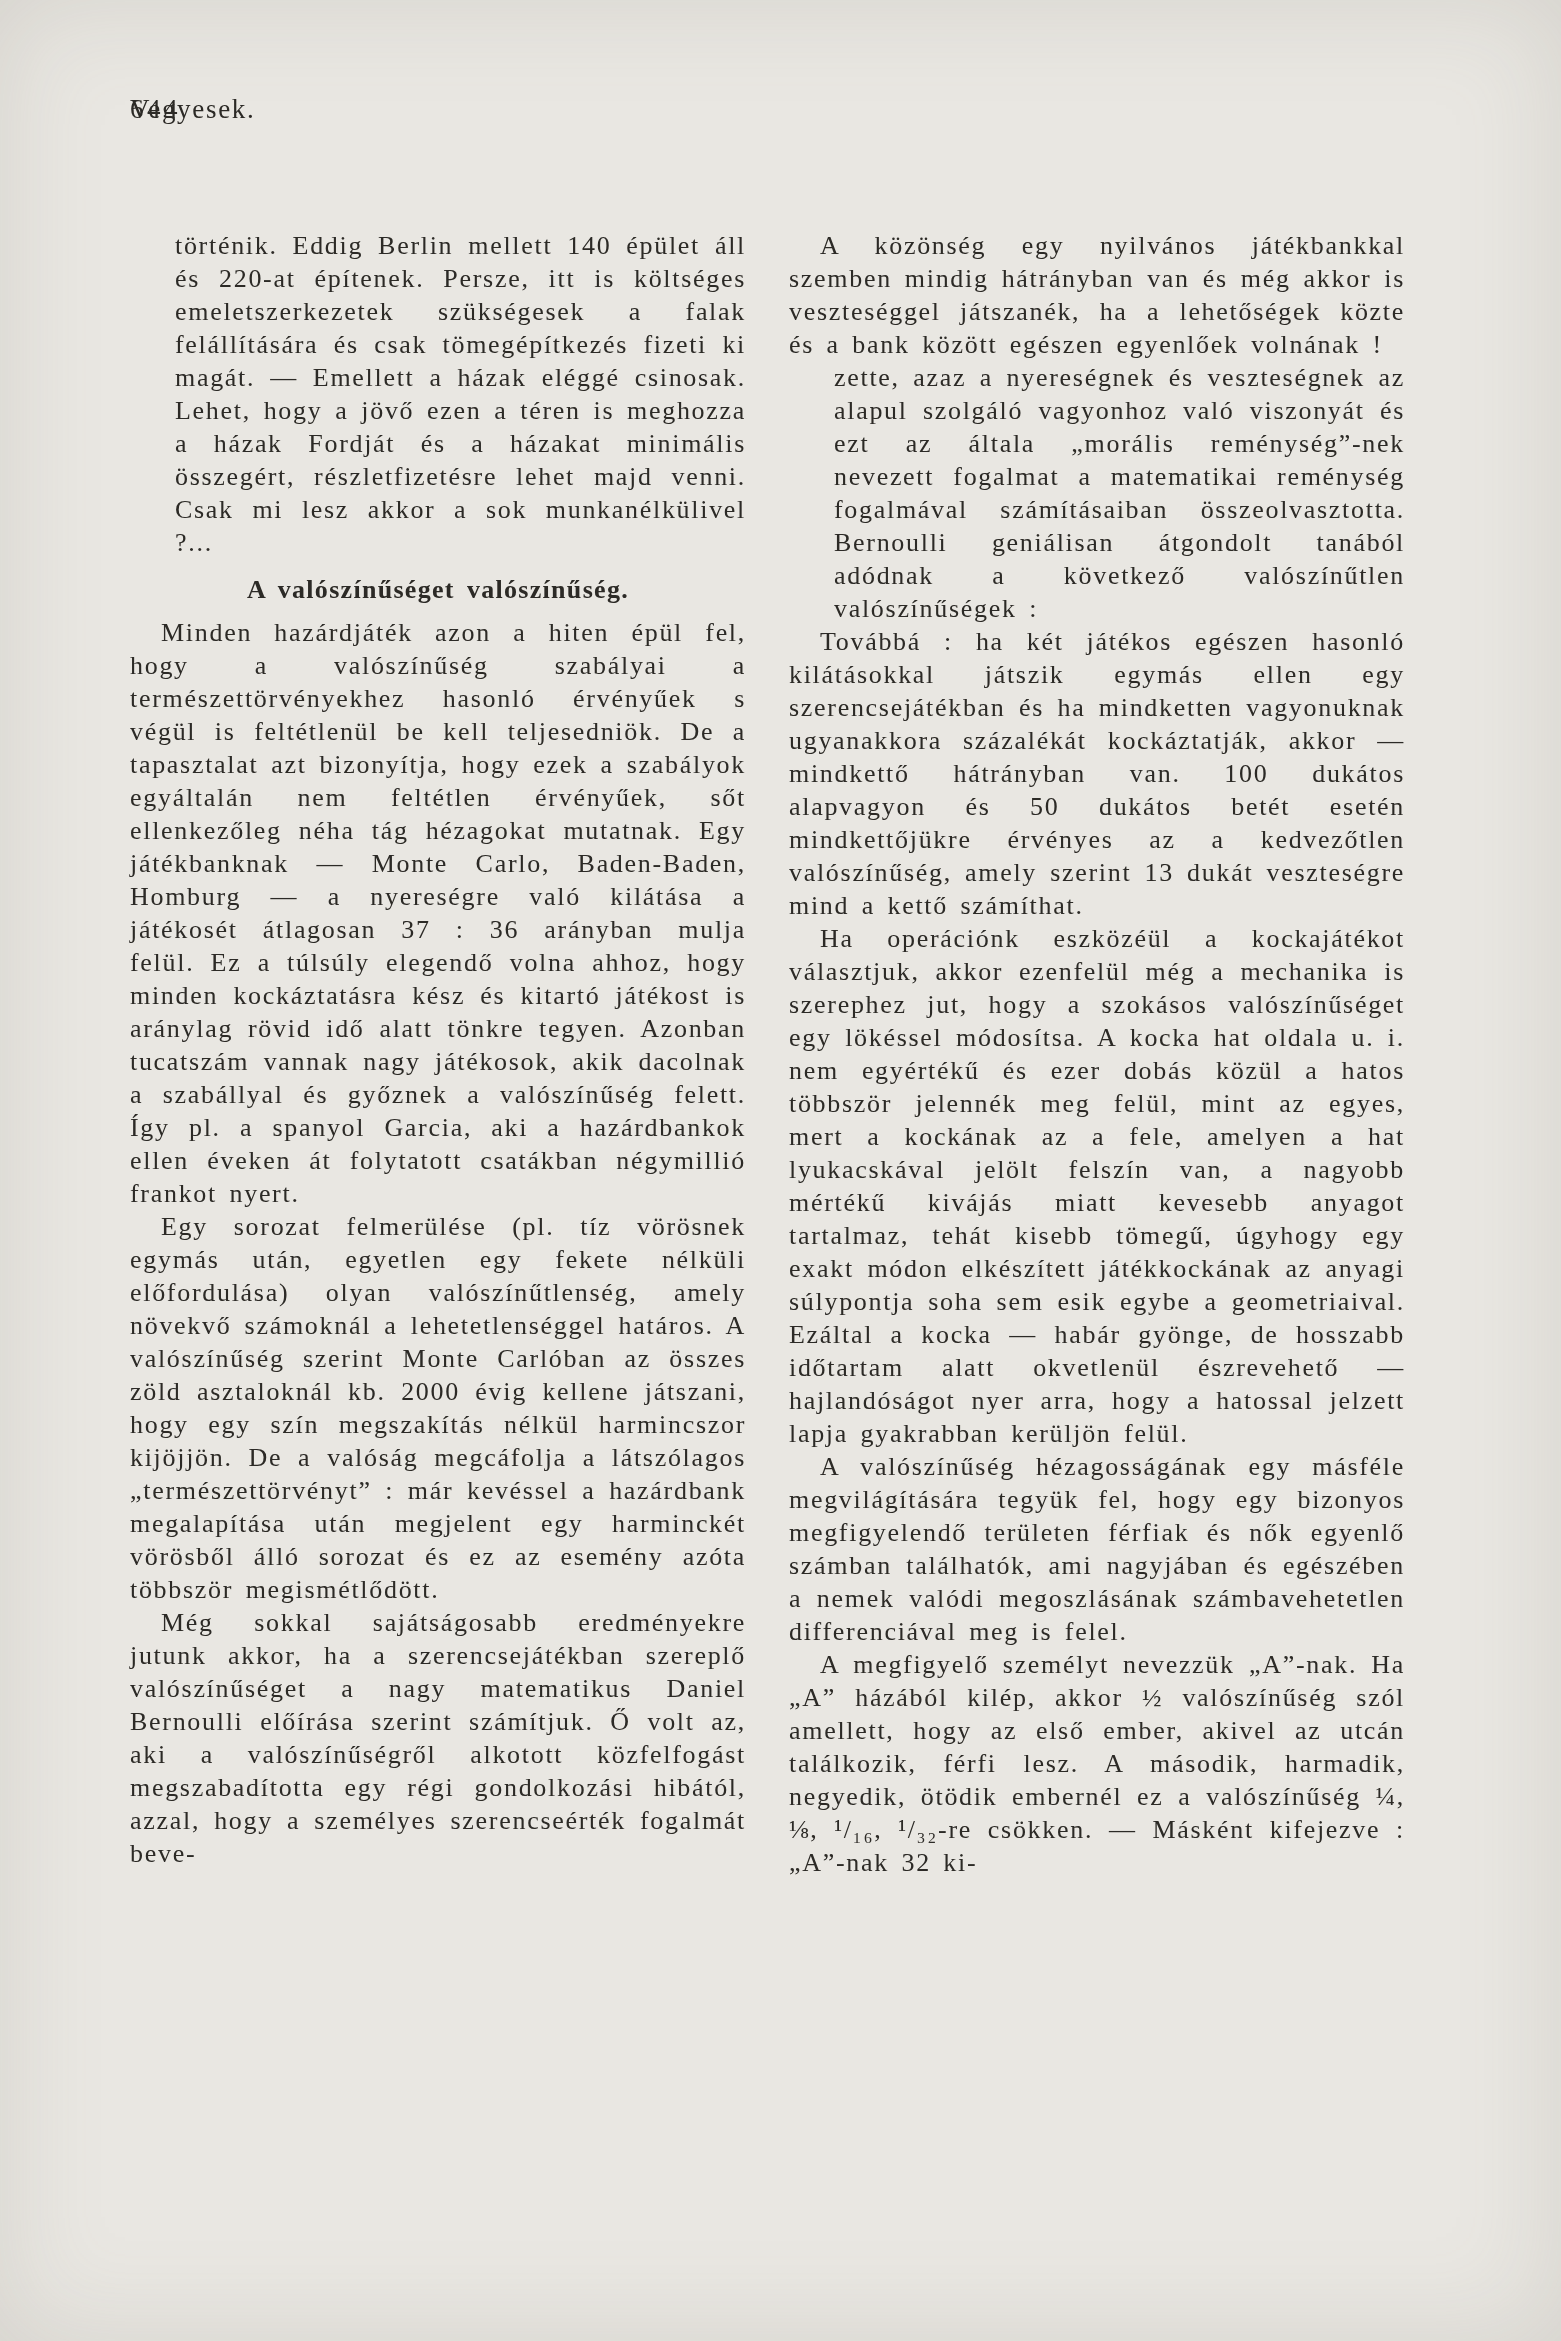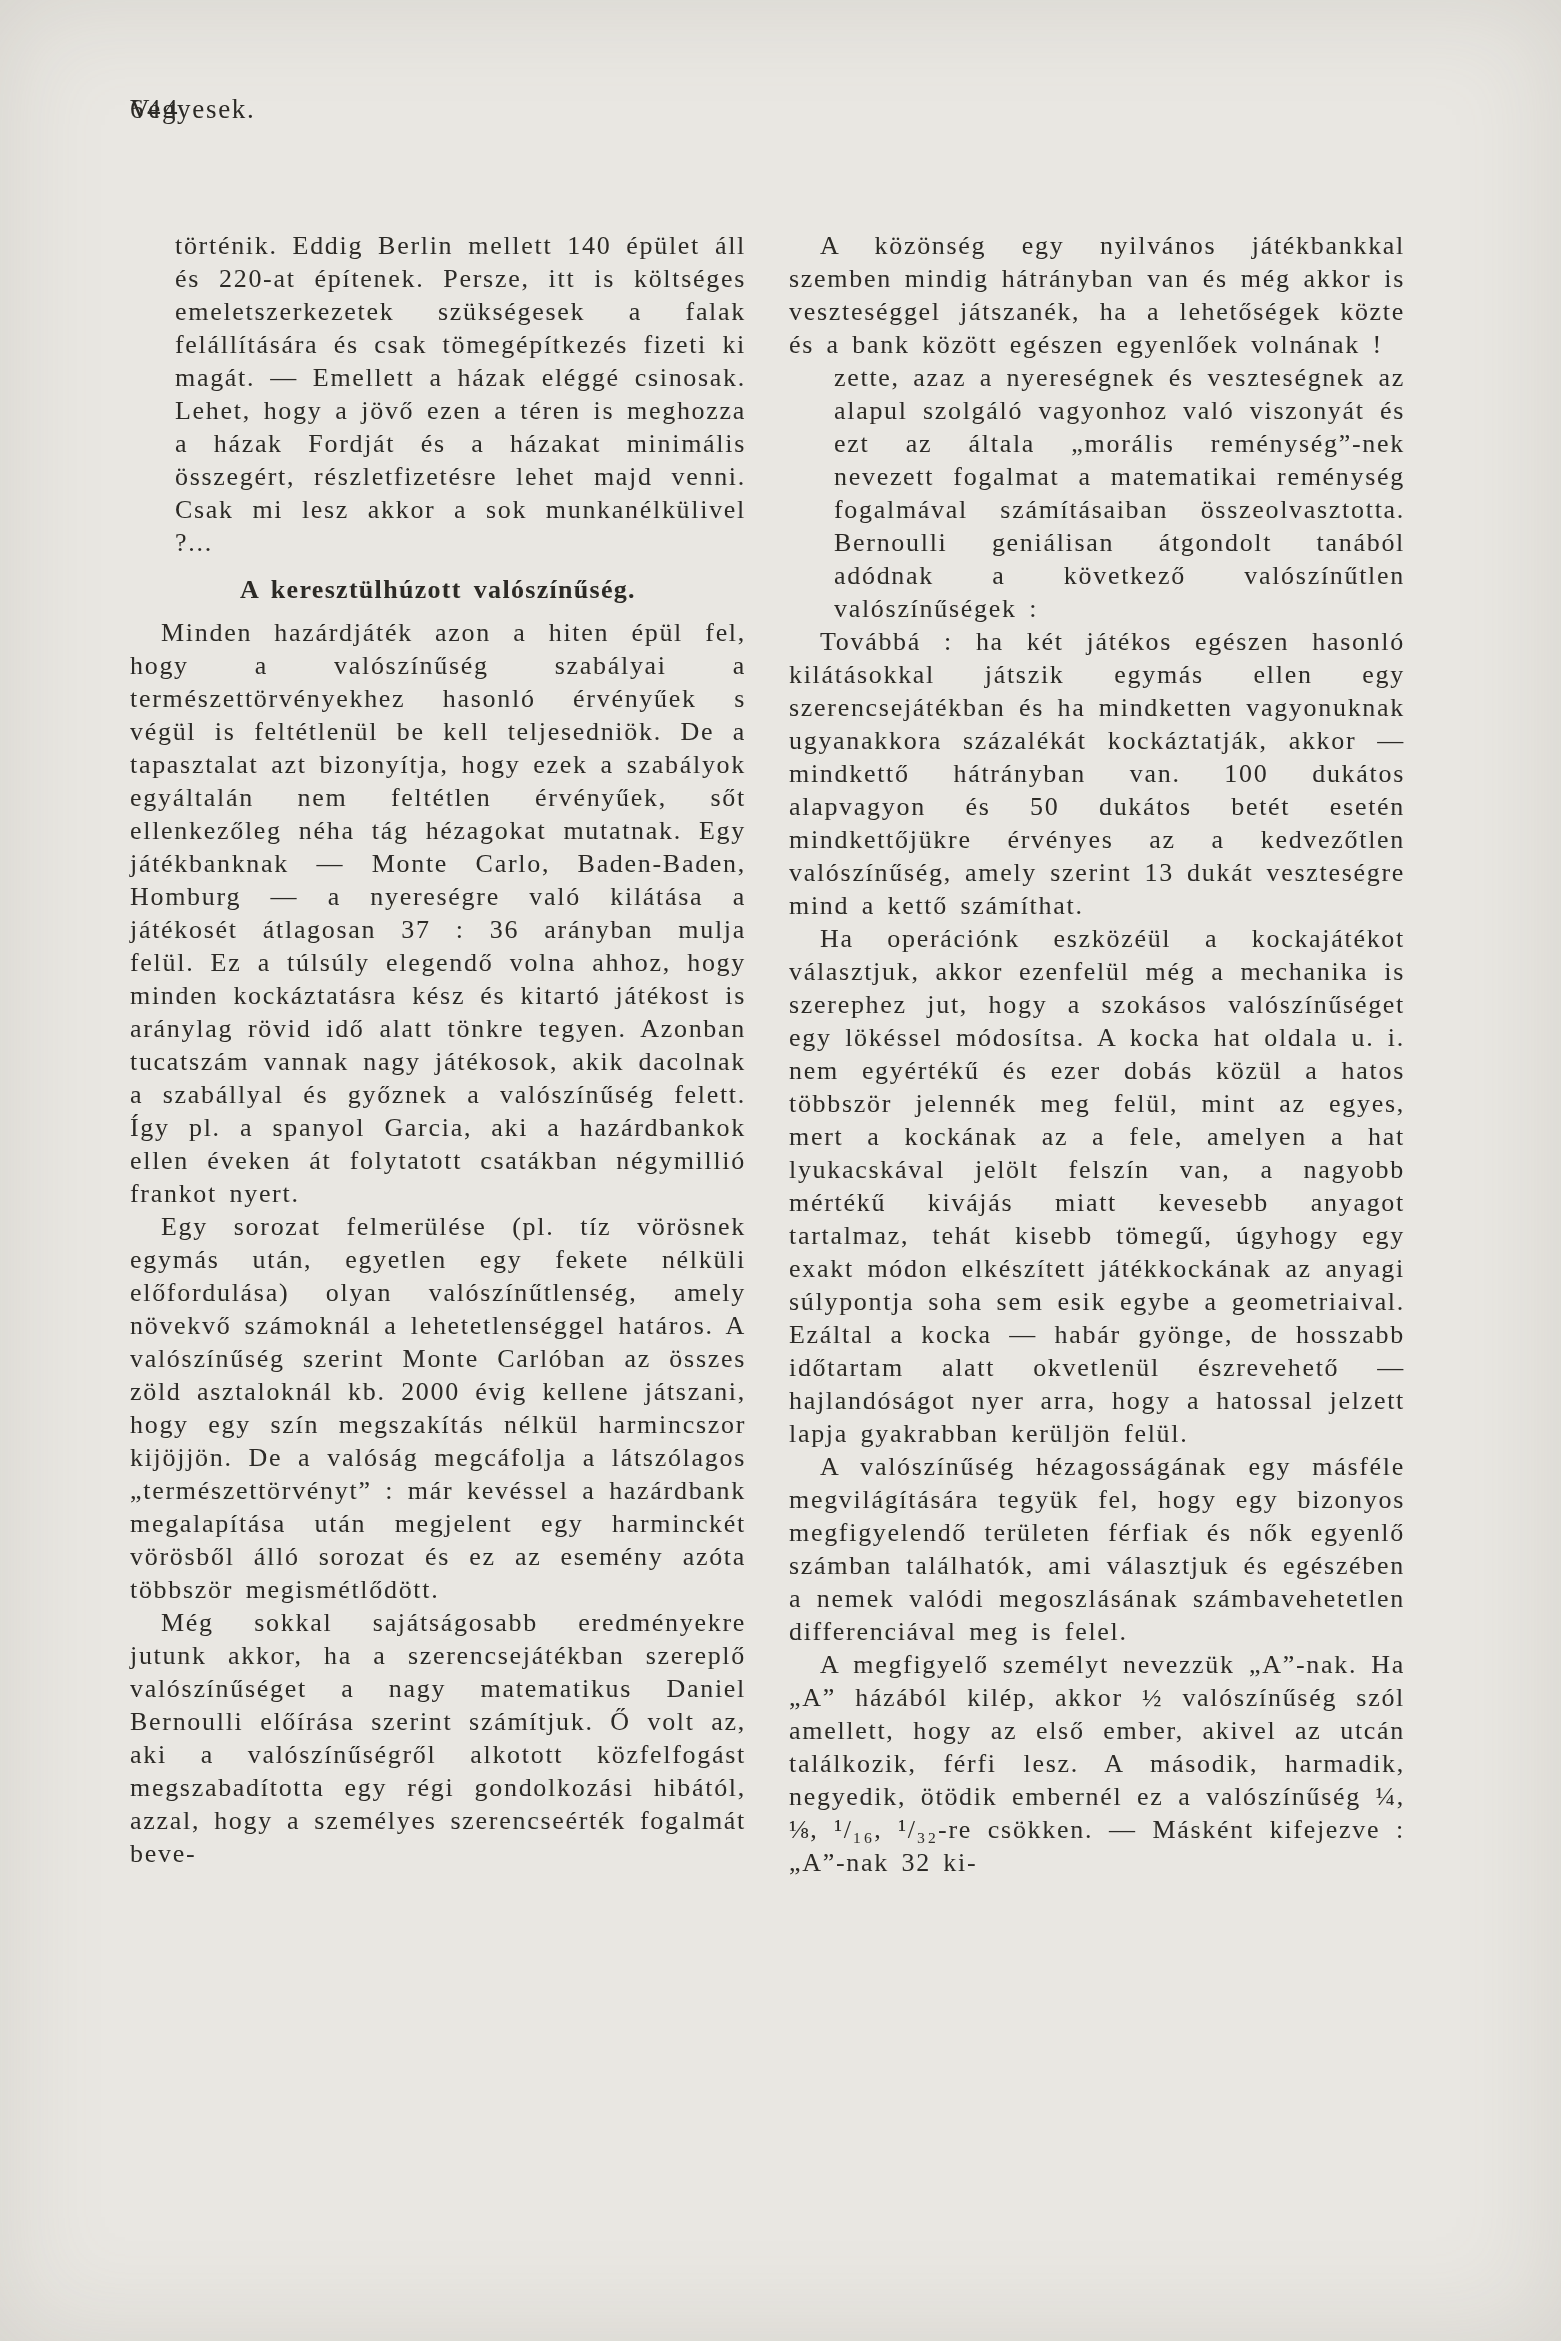--- a/index.html
+++ b/index.html
@@ -83,31 +83,31 @@
 
   <header class="running-head">
     <span class="page-number">644</span>
     <span class="running-title">Vegyesek.</span>
   </header>
 
   <div class="text-block">
 
     <section class="column">
       <p class="para continuation">történik. Eddig Berlin mellett 140 épület áll és 220-at építenek. Persze, itt is költséges emeletszerkezetek szükségesek a falak felállítására és csak tömegépítkezés fizeti ki magát. — Emellett a házak eléggé csinosak. Lehet, hogy a jövő ezen a téren is meghozza a házak Fordját és a házakat minimális összegért, részletfizetésre lehet majd venni. Csak mi lesz akkor a sok munkanélkülivel ?...</p>
-      <h2 class="section-heading">A keresztülhúzott valószínűség.</h2>
+      <h2 class="section-heading">A valószínűséget valószínűség.</h2>
       <p class="para">Minden hazárdjáték azon a hiten épül fel, hogy a valószínűség szabályai a természettörvényekhez hasonló érvényűek s végül is feltétlenül be kell teljesedniök. De a tapasztalat azt bizonyítja, hogy ezek a szabályok egyáltalán nem feltétlen érvényűek, sőt ellenkezőleg néha tág hézagokat mutatnak. Egy játékbanknak — Monte Carlo, Baden-Baden, Homburg — a nyereségre való kilátása a játékosét átlagosan 37 : 36 arányban mulja felül. Ez a túlsúly elegendő volna ahhoz, hogy minden kockáztatásra kész és kitartó játékost is aránylag rövid idő alatt tönkre tegyen. Azonban tucatszám vannak nagy játékosok, akik dacolnak a szabállyal és győznek a valószínűség felett. Így pl. a spanyol Garcia, aki a hazárdbankok ellen éveken át folytatott csatákban négymillió frankot nyert.</p>
       <p class="para">Egy sorozat felmerülése (pl. tíz vörösnek egymás után, egyetlen egy fekete nélküli előfordulása) olyan valószínűtlenség, amely növekvő számoknál a lehetetlenséggel határos. A valószínűség szerint Monte Carlóban az összes zöld asztaloknál kb. 2000 évig kellene játszani, hogy egy szín megszakítás nélkül harmincszor kijöjjön. De a valóság megcáfolja a látszólagos „természettörvényt” : már kevéssel a hazárdbank megalapítása után megjelent egy harminckét vörösből álló sorozat és ez az esemény azóta többször megismétlődött.</p>
       <p class="para">Még sokkal sajátságosabb eredményekre jutunk akkor, ha a szerencsejátékban szereplő valószínűséget a nagy matematikus Daniel Bernoulli előírása szerint számítjuk. Ő volt az, aki a valószínűségről alkotott közfelfogást megszabadította egy régi gondolkozási hibától, azzal, hogy a személyes szerencseérték fogalmát beve-</p>
     </section>
 
     <section class="column">
       <p class="para">A közönség egy nyilvános játékbankkal szemben mindig hátrányban van és még akkor is veszteséggel játszanék, ha a lehetőségek közte és a bank között egészen egyenlőek volnának !</p>
       <p class="para continuation">zette, azaz a nyereségnek és veszteségnek az alapul szolgáló vagyonhoz való viszonyát és ezt az általa „morális reménység”-nek nevezett fogalmat a matematikai reménység fogalmával számításaiban összeolvasztotta. Bernoulli geniálisan átgondolt tanából adódnak a következő valószínűtlen valószínűségek :</p>
       <p class="para">Továbbá : ha két játékos egészen hasonló kilátásokkal játszik egymás ellen egy szerencsejátékban és ha mindketten vagyonuknak ugyanakkora százalékát kockáztatják, akkor — mindkettő hátrányban van. 100 dukátos alapvagyon és 50 dukátos betét esetén mindkettőjükre érvényes az a kedvezőtlen valószínűség, amely szerint 13 dukát veszteségre mind a kettő számíthat.</p>
       <p class="para">Ha operációnk eszközéül a kockajátékot választjuk, akkor ezenfelül még a mechanika is szerephez jut, hogy a szokásos valószínűséget egy lökéssel módosítsa. A kocka hat oldala u. i. nem egyértékű és ezer dobás közül a hatos többször jelennék meg felül, mint az egyes, mert a kockának az a fele, amelyen a hat lyukacskával jelölt felszín van, a nagyobb mértékű kivájás miatt kevesebb anyagot tartalmaz, tehát kisebb tömegű, úgyhogy egy exakt módon elkészített játékkockának az anyagi súlypontja soha sem esik egybe a geometriaival. Ezáltal a kocka — habár gyönge, de hosszabb időtartam alatt okvetlenül észrevehető — hajlandóságot nyer arra, hogy a hatossal jelzett lapja gyakrabban kerüljön felül.</p>
-      <p class="para">A valószínűség hézagosságának egy másféle megvilágítására tegyük fel, hogy egy bizonyos megfigyelendő területen férfiak és nők egyenlő számban találhatók, ami választjuk és egészében a nemek valódi megoszlásának számbavehetetlen differenciával meg is felel.</p>
+      <p class="para">A valószínűség hézagosságának egy másféle megvilágítására tegyük fel, hogy egy bizonyos megfigyelendő területen férfiak és nők egyenlő számban találhatók, ami nagyjában és egészében a nemek valódi megoszlásának számbavehetetlen differenciával meg is felel.</p>
       <p class="para">A megfigyelő személyt nevezzük „A”-nak. Ha „A” házából kilép, akkor ½ valószínűség szól amellett, hogy az első ember, akivel az utcán találkozik, férfi lesz. A második, harmadik, negyedik, ötödik embernél ez a valószínűség ¼, ⅛, ¹/₁₆, ¹/₃₂-re csökken. — Másként kifejezve : „A”-nak 32 ki-</p>
     </section>
 
   </div>
 
 </div>
 
 
 </body></html>

